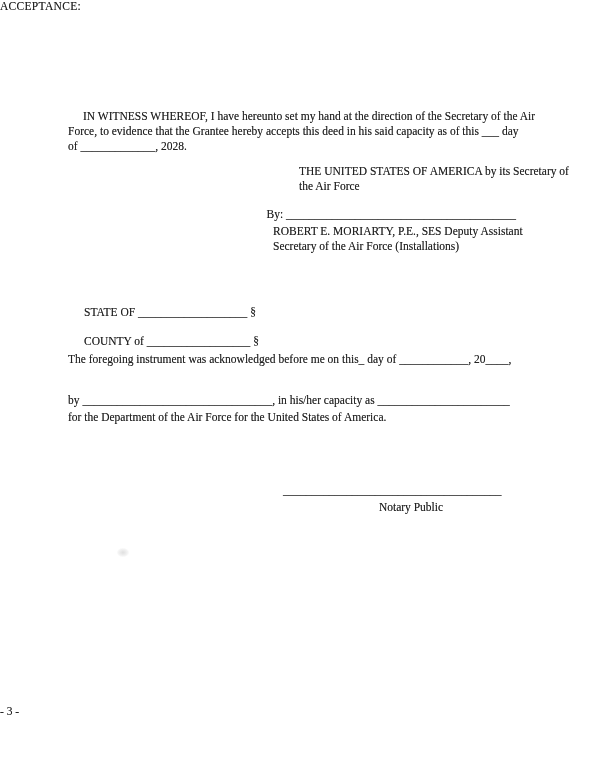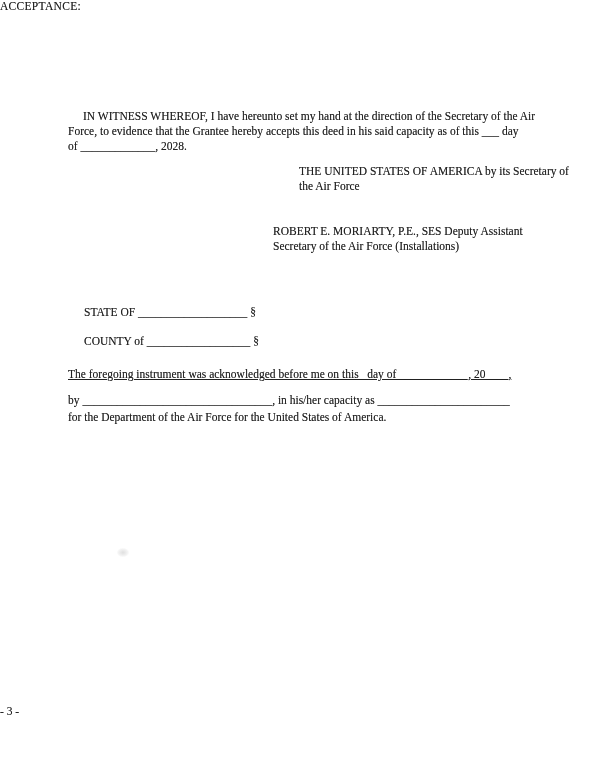--- a/index.html
+++ b/index.html
@@ -25,21 +25,21 @@
   .witness {
     left: 68px;
     top: 109px;
     text-indent: 15px;
   }
   .grantee-name { left: 255px; top: 164px; margin-left: 44px; }
   .by-row { left: 255px; top: 196px; white-space: pre; }
   .signer { left: 273px; top: 216px; margin-top: 8px; }
   .state-line { left: 84px; top: 306px; white-space: pre; }
   .county-line { left: 84px; top: 335px; white-space: pre; }
-  .statement { left: 68px; top: 368px; white-space: pre; text-decoration: underline; }
+  .statement { left: 68px; top: 353px; white-space: pre; }
   .capacity { left: 68px; top: 392px; white-space: pre; line-height: 16.5px; }
   .notary-block {
     left: 283px;
     top: 484px;
     width: 222px;
     text-align: center;
   }
   .notary-line { white-space: pre; display: block; text-align: left; }
   .notary-label { display: block; margin-top: 5px; padding-left: 34px; }
   .footer { top: 705px; }
@@ -58,33 +58,38 @@
 
   <div class="abs centered heading">ACCEPTANCE:</div>
 
   <div class="abs witness preline">IN WITNESS WHEREOF, I have hereunto set my hand at the direction of the Secretary of the Air
 Force, to evidence that the Grantee hereby accepts this deed in his said capacity as of this ___ day
 of _____________, 2028.</div>
 
   <div class="abs grantee-name preline">THE UNITED STATES OF AMERICA by its Secretary of
 the Air Force</div>
 
+  <div class="abs by-row">
+    <span>By: </span><span>________________________________________</span>
+  </div>
 
   <div class="abs signer preline">ROBERT E. MORIARTY, P.E., SES Deputy Assistant
 Secretary of the Air Force (Installations)</div>
 
   <div class="abs state-line">STATE OF ___________________ §</div>
 
   <div class="abs county-line">COUNTY of __________________ §</div>
 
   <div class="abs statement">The foregoing instrument was acknowledged before me on this_ day of ____________, 20____,</div>
 
   <div class="abs capacity preline">by _________________________________, in his/her capacity as _______________________
 for the Department of the Air Force for the United States of America.</div>
 
   <div class="abs notary-block">
+    <span class="notary-line">______________________________________</span>
+    <span class="notary-label">Notary Public</span>
   </div>
 
   <div class="abs scan-artifact"></div>
 
   <div class="abs centered footer">- 3 -</div>
 
 </div>
 
 </body></html>

